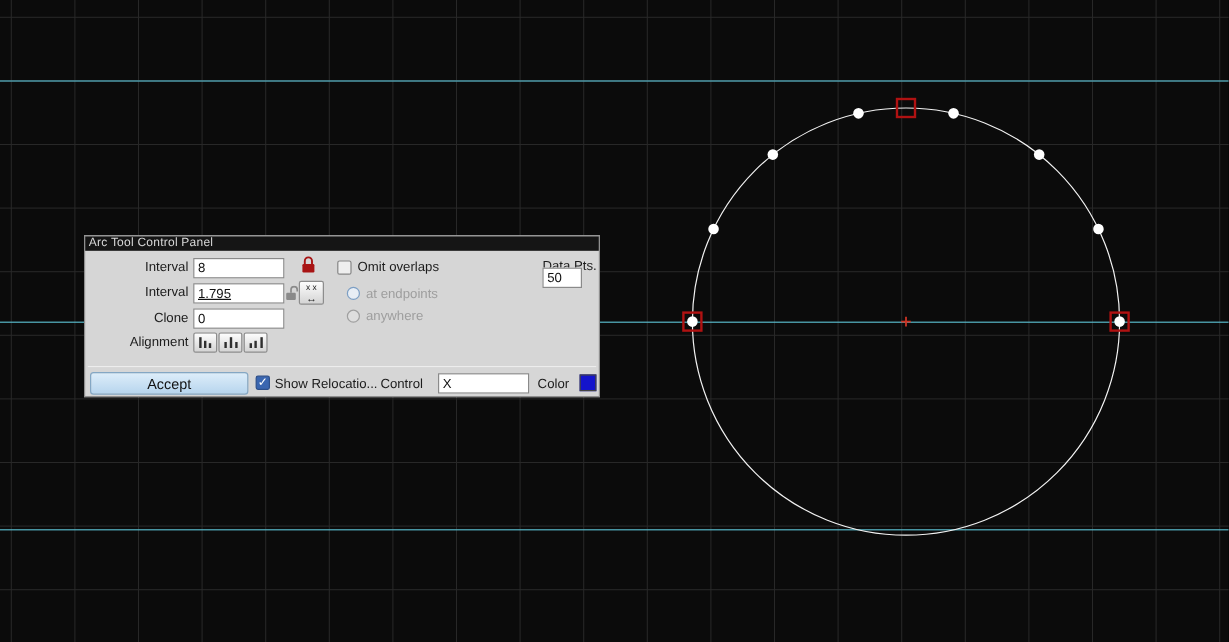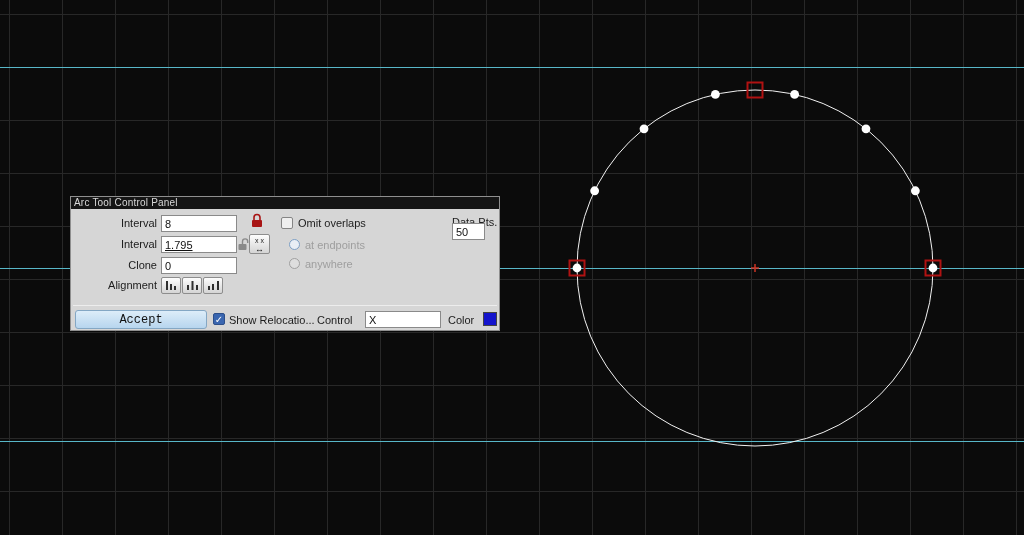--- a/index.html
+++ b/index.html
@@ -111,21 +111,21 @@
   .radio.blueish { border-color: #7d9fc4; background:#e8eef5; }
   .sublbl { position: absolute; line-height: 14px; }
   .gray { color: #9e9e9e; }
   .accept {
     position: absolute;
     left: 4px; top: 113px;
     width: 132px; height: 19px;
     border: 1px solid #84a7c4;
     border-radius: 3px;
     background: linear-gradient(#ddedf9, #b7d5ee);
-    font-family: Liberation Mono, monospace;
+    font-family: Liberation Sans, sans-serif;
     font-size: 12px;
     color: #111;
   }
   .divider {
     position: absolute;
     left: 2px; right: 2px; top: 108px;
     height: 1px;
     background: #c0c0c0;
     border-bottom: 1px solid #ededed;
   }

